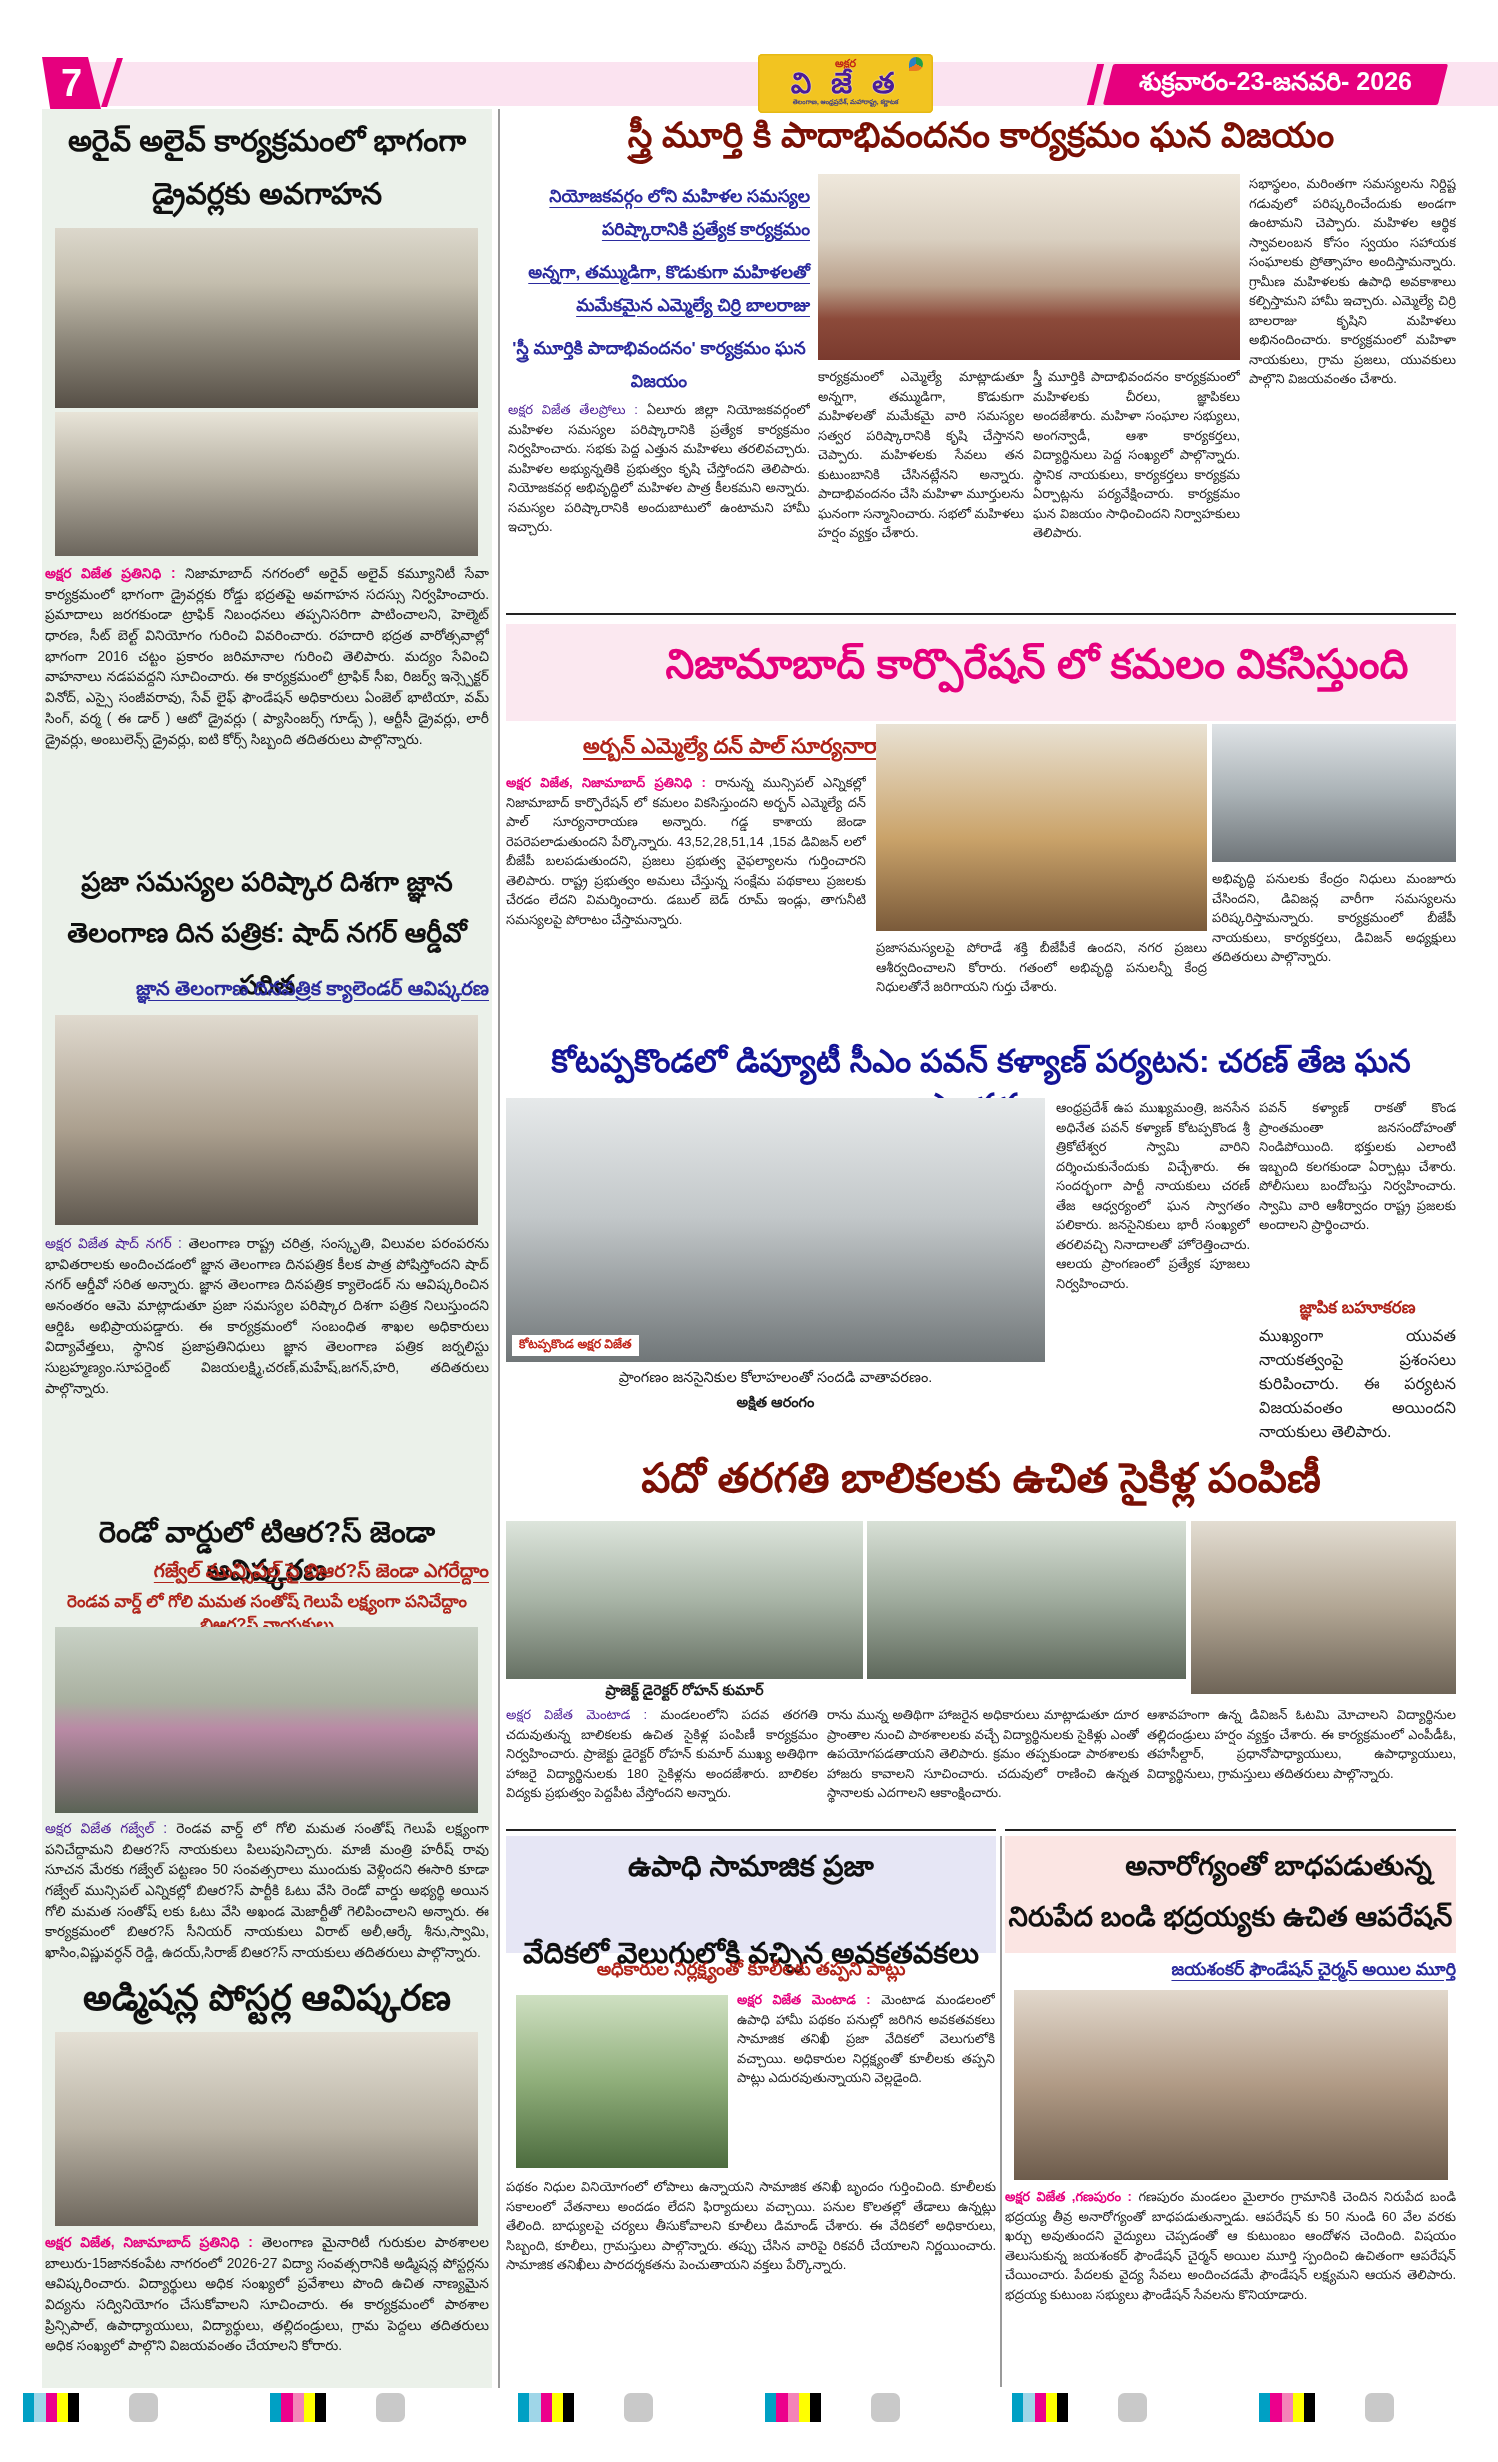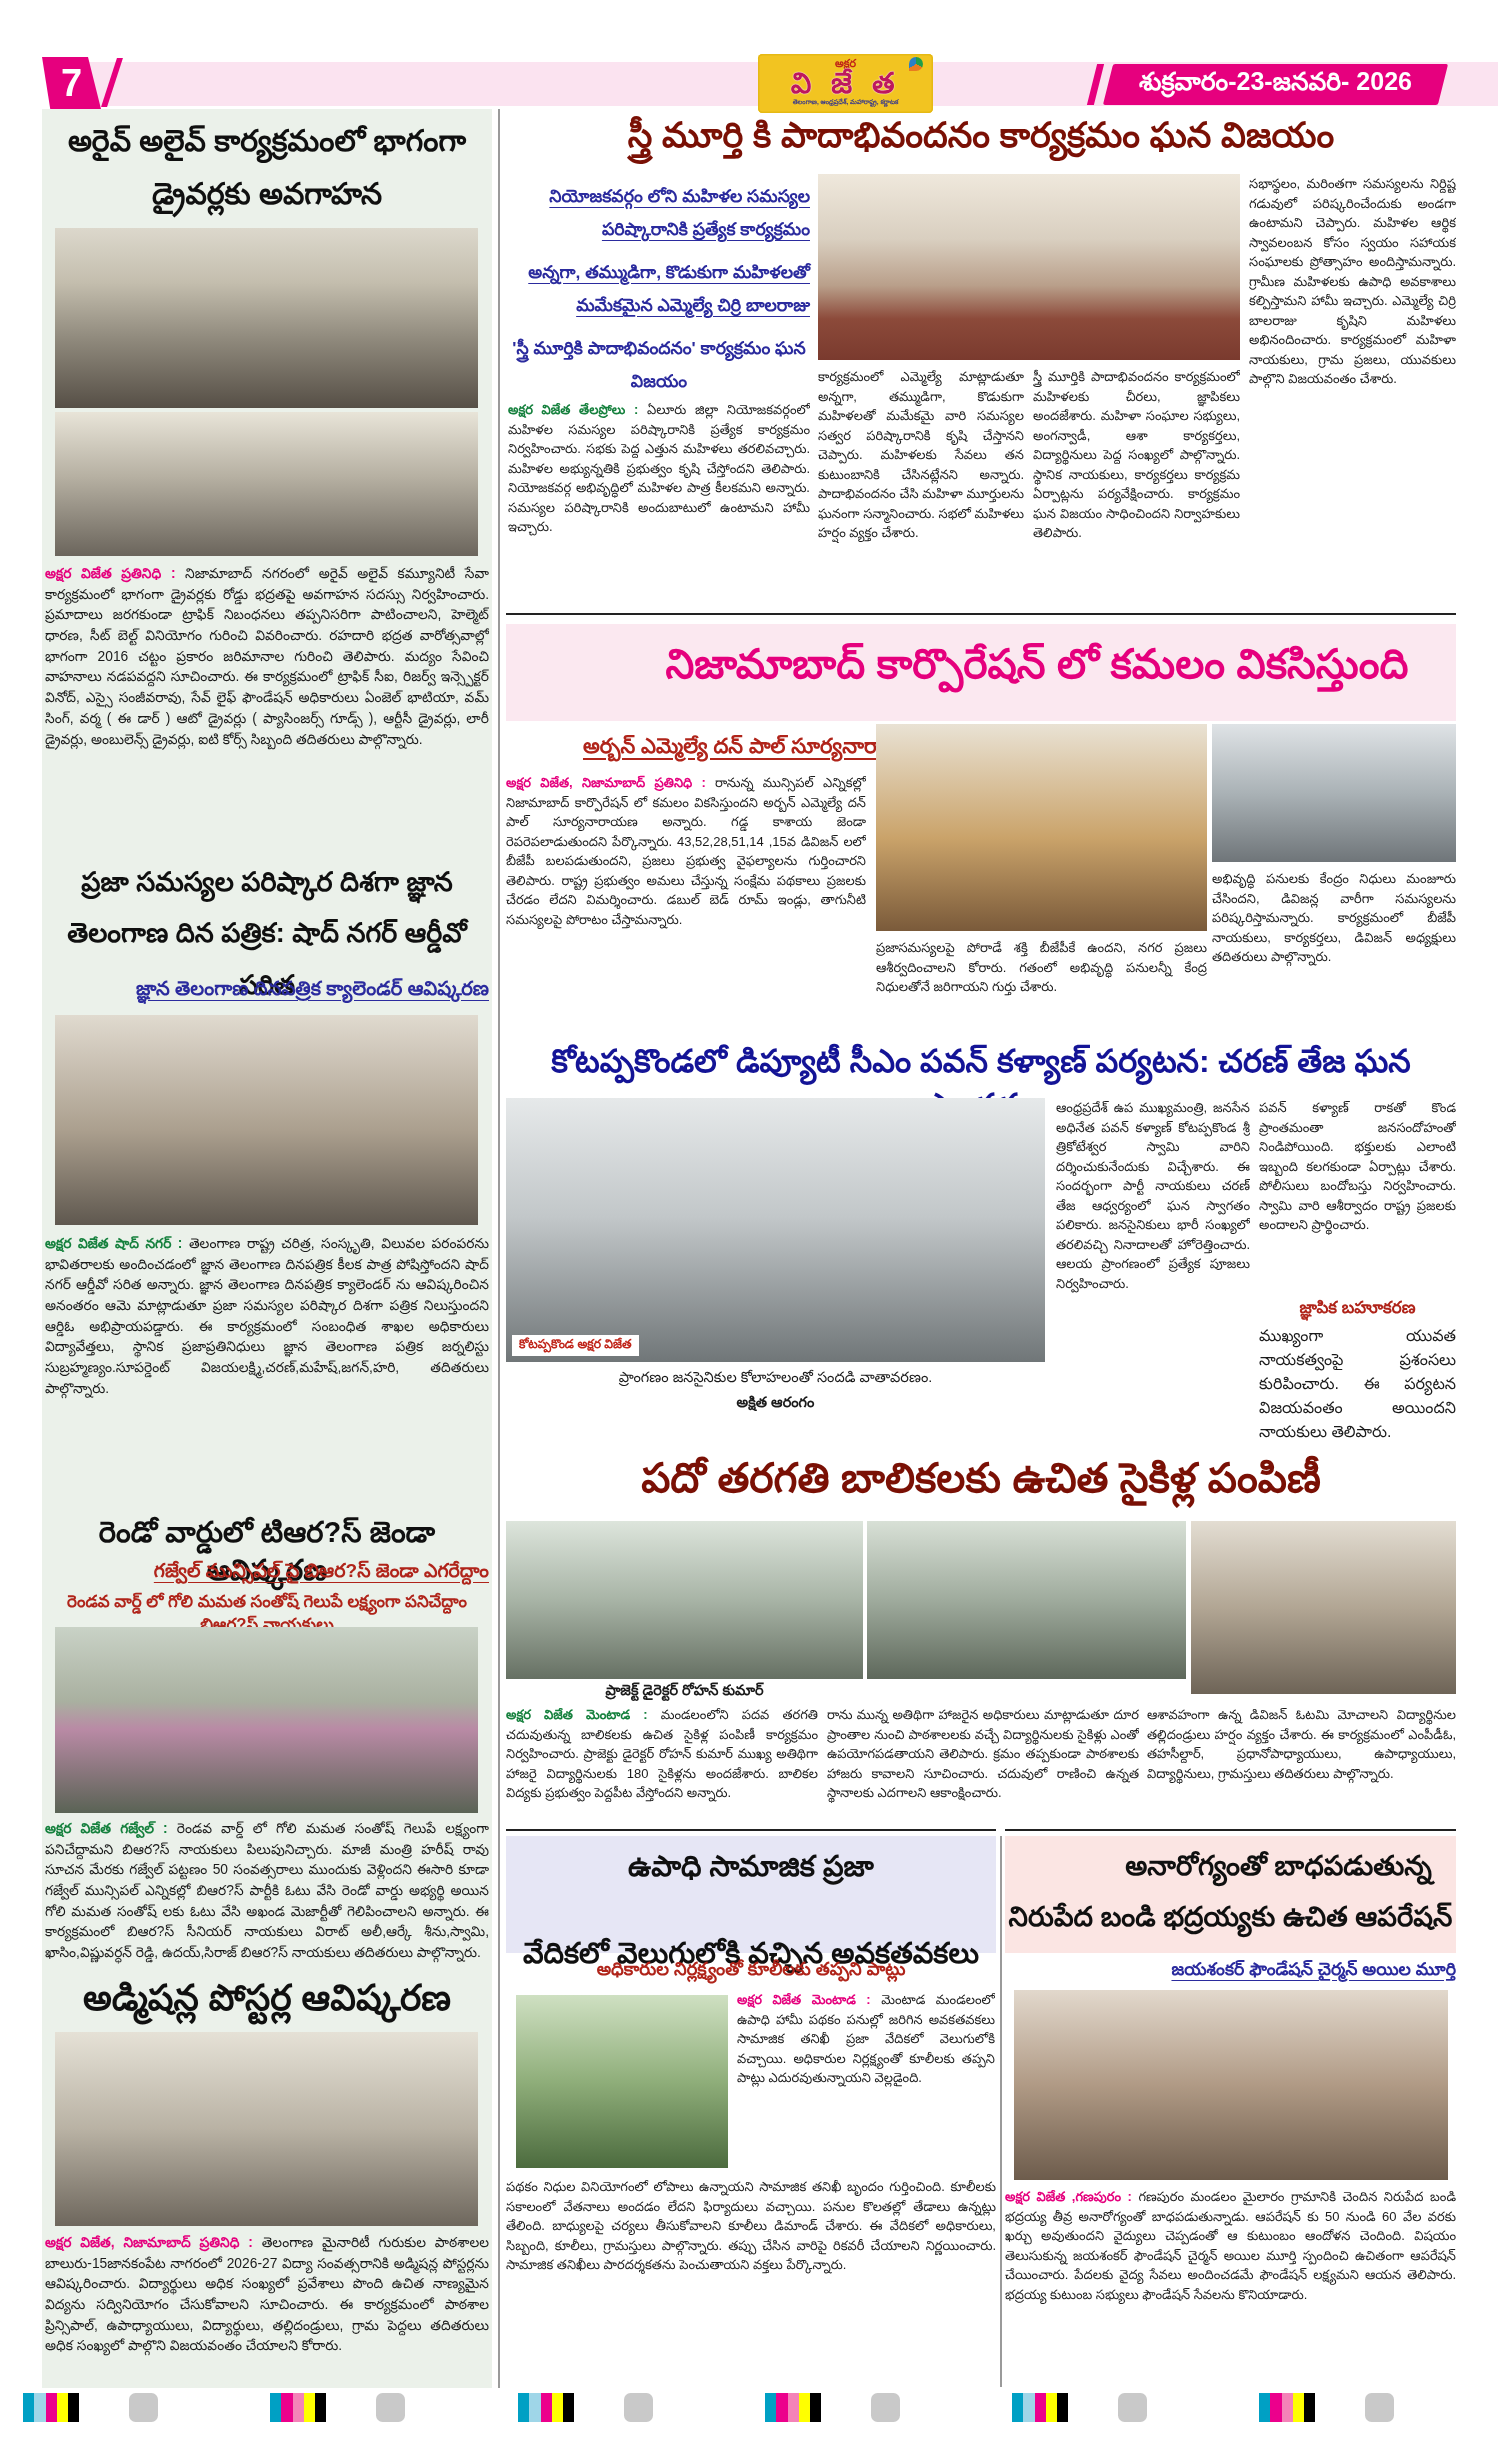--- a/index.html
+++ b/index.html
@@ -6,40 +6,40 @@
   #page{position:relative;width:1499px;height:2462px;background:#ffffff;overflow:hidden;
         font-family:"Liberation Sans","DejaVu Sans",sans-serif;color:#1a1a1a;}
   .abs{position:absolute;}
   
   .band{background:#fbe3f0;}
   .pagenum{background:#e6007e;color:#fff;font-weight:bold;font-size:38px;display:flex;align-items:center;justify-content:center;
            clip-path:polygon(0 0,78% 0,100% 100%,14% 100%);}
   .pagenum-stripe{background:#e6007e;transform:skewX(-18deg);}
   .logo{background:#f2c421;border-radius:4.4px;box-shadow:0 0 0 1.5px #e6b914 inset;text-align:center;overflow:hidden;}
   .logo .pre{color:#c02318;font-weight:bold;font-size:11px;line-height:11px;margin-top:4.4px;}
-  .logo .title{color:#be185d;font-weight:bold;font-size:29px;line-height:29px;letter-spacing:5.8px;
+  .logo .title{color:#4c1d95;font-weight:bold;font-size:29px;line-height:29px;letter-spacing:5.8px;
                text-shadow:0 0 1.5px #ffffff,0 0 0.7px #ffffff;}
   .logo .tag{color:#3a3a8a;font-size:6.5px;line-height:7.3px;font-weight:bold;}
   .peacock{position:absolute;right:10px;top:2.9px;width:14.5px;height:14.5px;
            background:conic-gradient(#1f9e4a 0 33%,#e87c1e 33% 66%,#2a7fc4 66% 100%);border-radius:50% 50% 50% 0;}
   .datebar{background:#e6007e;transform:skewX(-14deg);border-radius:2.2px;}
   .datebar-stripe{background:#e6007e;transform:skewX(-14deg);}
   .datetext{color:#ffffff;font-weight:bold;font-size:25px;display:flex;align-items:center;justify-content:center;}
   
   .hl{font-weight:bold;text-align:center;}
   .hl-black{color:#101010;}
   .hl-maroon{color:#7a1005;}
   .hl-blue{color:#141496;}
   .hl-magenta{color:#e5007d;}
   .sub-blue{color:#2b2b9e;font-weight:bold;text-align:center;}
   .sub-red{color:#b0241a;font-weight:bold;text-align:center;}
   .underline{text-decoration:underline;text-underline-offset:5px;text-align:right;}
   .body-text{font-size:13.8px;line-height:1.5;text-align:justify;overflow:hidden;word-break:break-word;}
   .byline{color:#e5007d;font-weight:bold;}
-  .byline-red{color:#15803d;font-weight:bold;margin-top:8px;}
+  .byline-red{color:#4c1d95;font-weight:normal;margin-top:8px;}
   .caption{font-size:14.5px;text-align:center;}
   .photo{overflow:hidden;}
   .ph-a1a{background:linear-gradient(180deg,#dcd8cc 0%,#c4beae 30%,#8f897c 62%,#564f46 100%);}
   .ph-a1b{background:linear-gradient(180deg,#e8e4d8 0%,#b6b0a2 45%,#6b655c 100%);}
   .ph-a2{background:linear-gradient(180deg,#e0dacf 0%,#ab9f8e 55%,#5f584f 100%);}
   .ph-a3{background:linear-gradient(180deg,#c9d2c6 0%,#a9b0a0 40%,#b98aa5 55%,#5a6355 100%);}
   .ph-a4{background:linear-gradient(180deg,#e5e1d6 0%,#b9b2a4 50%,#6e675d 100%);}
   .ph-b1{background:linear-gradient(180deg,#efe8dc 0%,#d9cfc0 35%,#b99f8a 60%,#8c4a3a 78%,#7a3a2e 100%);}
   .ph-b2a{background:linear-gradient(180deg,#e9e2d4 0%,#caa36a 55%,#7a5a3a 100%);}
   .ph-b2b{background:linear-gradient(180deg,#dfe3e6 0%,#aab2b6 50%,#6f7579 100%);}

